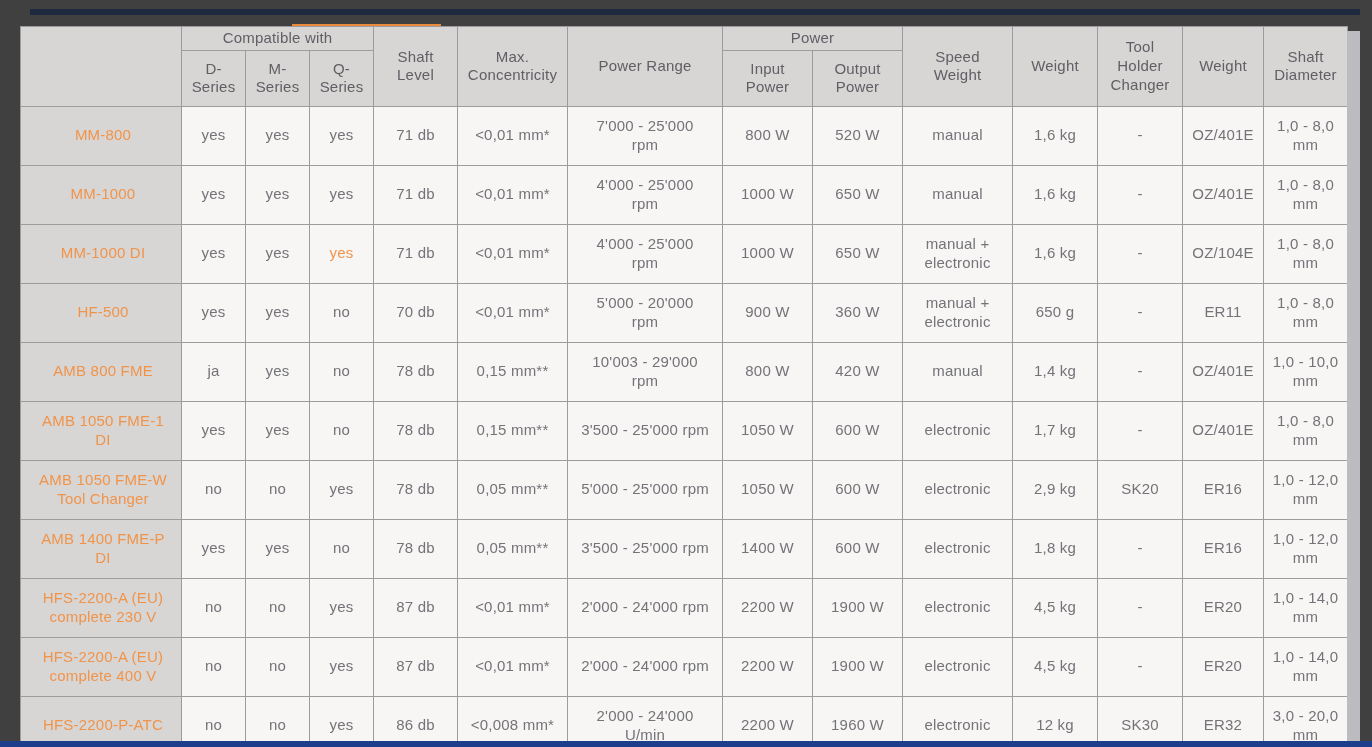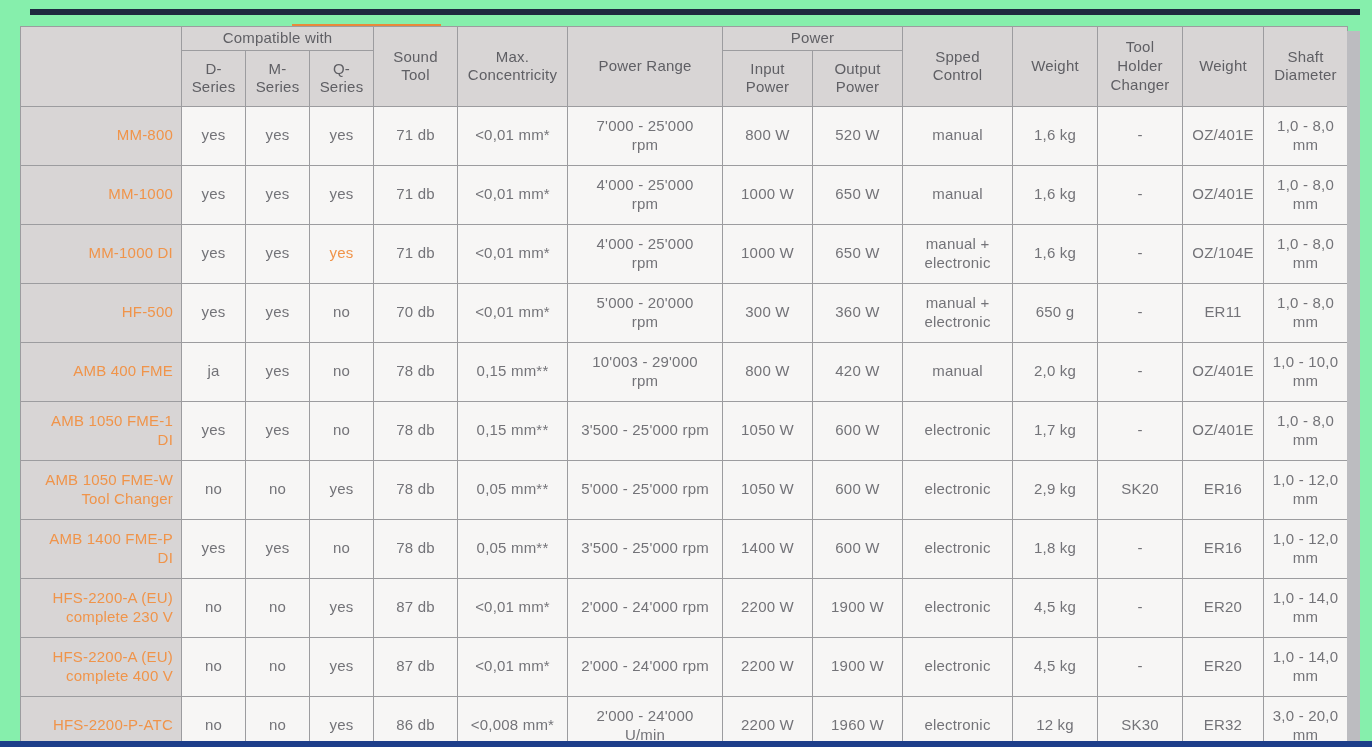--- a/index.html
+++ b/index.html
@@ -1,37 +1,37 @@
 <!DOCTYPE html>
 <html style="--header_bg: #d8d5d5; --cell_bg: #f7f6f5; --border: #9c9c9f; --header_text: #5f5f64; --cell_text: #737378; --product_orange: #f0944a; --top_bar: #1f2940; --bottom_bar: #1d3e8a; --accent_line: #e9893b; --scrollbar: #bcbcc0;"><head>
 <meta charset="utf-8">
 <style>
   :root{
     --header_bg:#d8d5d5; --cell_bg:#f7f6f5; --border:#9c9c9f;
     --header_text:#5f5f64; --cell_text:#737378; --product_orange:#f0944a;
     --top_bar:#1f2940; --bottom_bar:#1d3e8a; --accent_line:#e9893b; --scrollbar:#bcbcc0;
   }
   html,body{margin:0;padding:0;background:#fff;}
-  .page{position:relative;width:1372px;height:747px;background:#86efac;overflow:hidden;
+  .page{position:relative;width:1372px;height:747px;background:#404040;overflow:hidden;
         font-family:"Liberation Sans","DejaVu Sans",sans-serif;}
   .top-bar{position:absolute;left:30px;top:9px;width:1330px;height:6px;background:var(--top_bar);}
   .accent-line{position:absolute;left:292px;top:24px;width:149px;height:2px;background:var(--accent_line);z-index:3;}
   .bottom-bar{position:absolute;left:0;top:741px;width:1372px;height:6px;background:var(--bottom_bar);z-index:4;}
   .v-scrollbar{position:absolute;left:1347px;top:31px;width:13px;height:710px;background:var(--scrollbar);z-index:2;}
   .tbl-wrap{position:absolute;left:20px;top:26px;width:1327px;}
   table{border-collapse:collapse;table-layout:fixed;width:1327px;}
   th,td{border:1px solid var(--border);text-align:center;vertical-align:middle;
         padding:2px 8px;font-size:15px;line-height:1.25;letter-spacing:.2px;overflow:hidden;}
   thead th{background:var(--header_bg);color:var(--header_text);font-weight:400;}
   tr.group-row{height:21px;}
   tr.sub-row{height:56px;}
   tbody tr{height:59px;}
   tbody td{background:var(--cell_bg);color:var(--cell_text);}
   td.cell-product{background:var(--header_bg);color:var(--product_orange);
-        text-align:right;padding-left:12px;white-space:pre-line;}
+        text-align:center;padding-left:12px;white-space:pre-line;}
   td.cell-speed-range{white-space:pre-line;}
   td .hl,td.hl{color:var(--product_orange);}
 </style>
 </head>
 <body>
 
 <div class="page">
   <div class="top-bar"></div>
   <div class="accent-line"></div>
 
@@ -50,25 +50,25 @@
           <col style="width:110px">
           <col style="width:85px">
           <col style="width:85px">
         <col style="width:81px">
           <col style="width:84px">
       </colgroup>
       <thead>
         <tr class="group-row">
           <th rowspan="2"></th>
           <th colspan="3">Compatible with</th>
-          <th rowspan="2">Sound Tool</th>
+          <th rowspan="2">Shaft Level</th>
           <th rowspan="2">Max. Concentricity</th>
           <th rowspan="2">Power Range</th>
           <th colspan="2">Power</th>
-          <th rowspan="2">Spped Control</th>
+          <th rowspan="2">Speed Weight</th>
           <th rowspan="2">Weight</th>
           <th rowspan="2">Tool Holder Changer</th>
           <th rowspan="2">Weight</th>
           <th rowspan="2">Shaft Diameter</th>
         </tr>
         <tr class="sub-row">
           <th>D-Series</th>
           <th>M-Series</th>
           <th>Q-Series</th>
           <th>Input Power</th>
@@ -132,42 +132,42 @@
 
     <tr>
       <td class="cell-product">HF-500</td>
       <td>yes</td>
       <td>yes</td>
       <td>no</td>
       <td>70 db</td>
       <td>&lt;0,01 mm*</td>
       <td class="cell-speed-range">5'000 - 20'000
 rpm</td>
-      <td>300 W</td>
+      <td>900 W</td>
       <td>360 W</td>
       <td>manual + electronic</td>
       <td>650 g</td>
       <td>-</td>
       <td>ER11</td>
       <td>1,0 - 8,0 mm</td>
     </tr>
 
     <tr>
-      <td class="cell-product">AMB 400 FME</td>
+      <td class="cell-product">AMB 800 FME</td>
       <td>ja</td>
       <td>yes</td>
       <td>no</td>
       <td>78 db</td>
       <td>0,15 mm**</td>
       <td class="cell-speed-range">10'003 - 29'000
 rpm</td>
       <td>800 W</td>
       <td>420 W</td>
       <td>manual</td>
-      <td>2,0 kg</td>
+      <td>1,4 kg</td>
       <td>-</td>
       <td>OZ/401E</td>
       <td>1,0 - 10,0 mm</td>
     </tr>
 
     <tr>
       <td class="cell-product">AMB 1050 FME-1 DI</td>
       <td>yes</td>
       <td>yes</td>
       <td>no</td>

